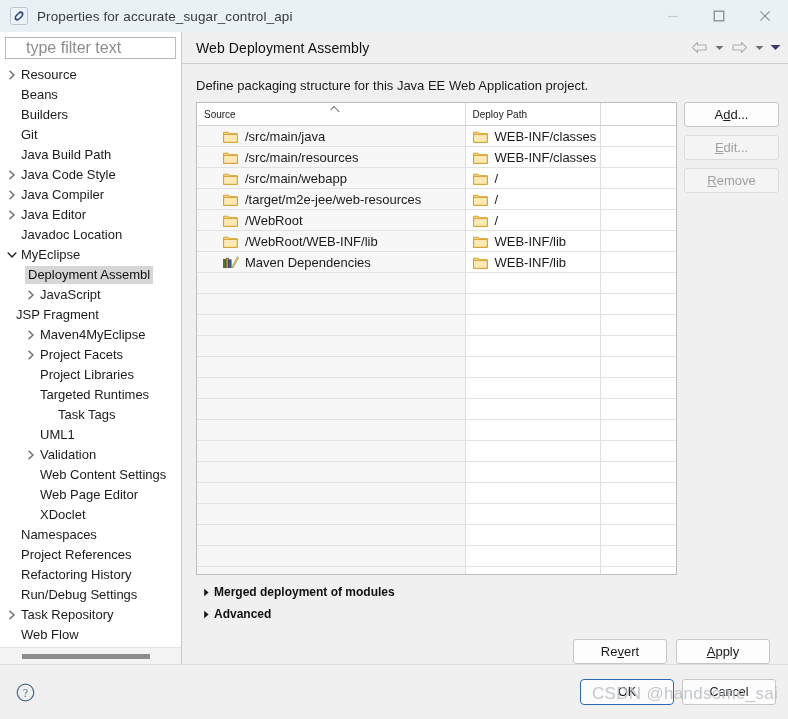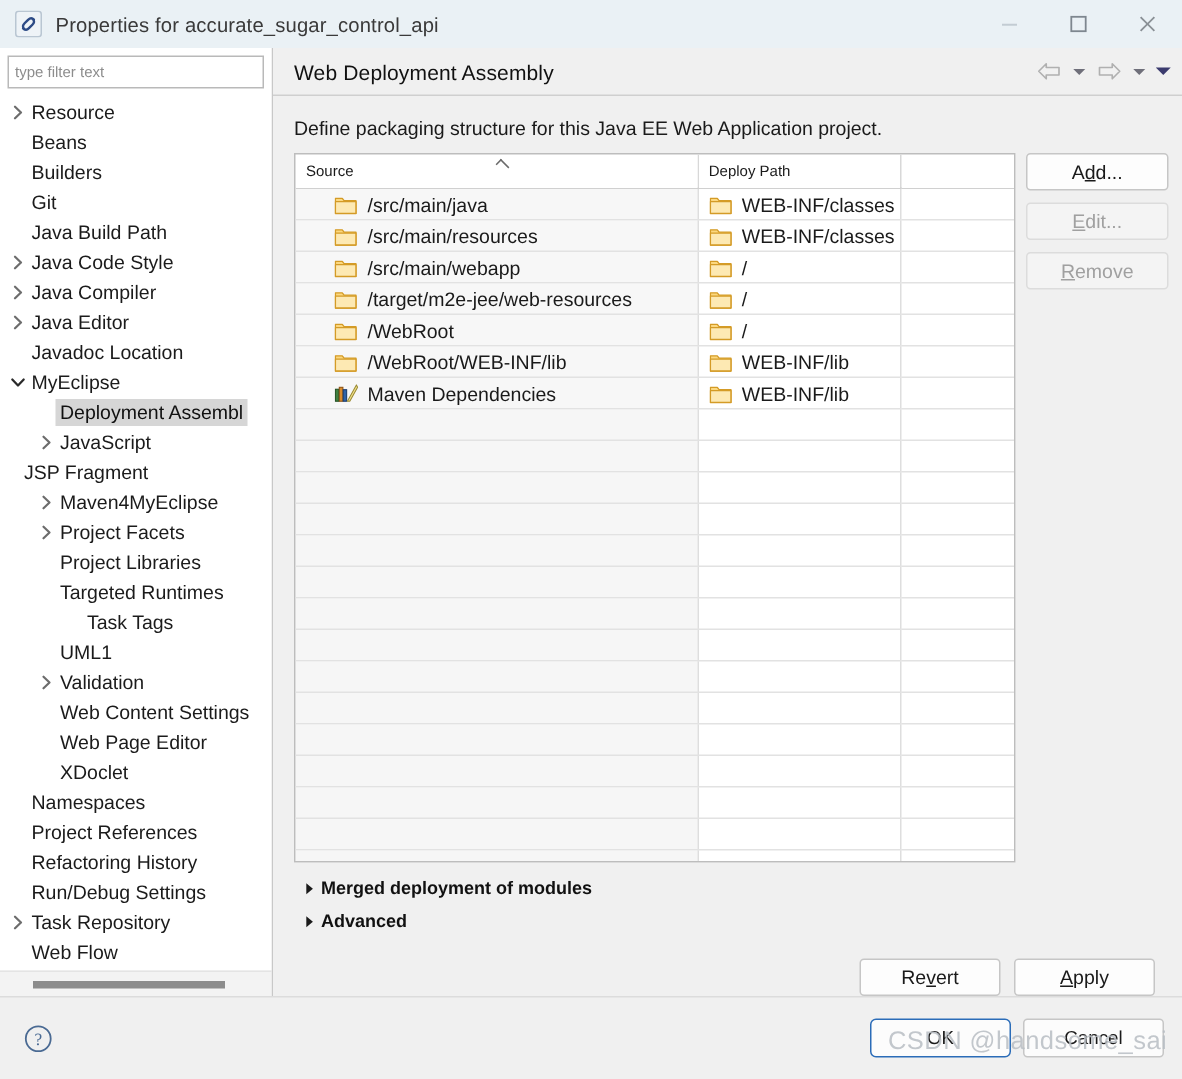--- a/index.html
+++ b/index.html
@@ -88,23 +88,23 @@
     padding: 5px 5px 3px 5px;
     background: #ffffff;
   }
   .filter-input {
     width: 100%;
     box-sizing: border-box;
     height: 22px;
     border: 1px solid #b9b9b9;
     background: #fff;
     font-family: "Liberation Sans", sans-serif;
-    font-size: 10px;
+    font-size: 16px;
     color: #1a1a1a;
-    padding: 0 4px;
+    padding: 0 20px;
     outline: none;
   }
   .filter-input::placeholder { color: #8d8d8d; opacity: 1; }
   .tree {
     flex: 1 1 auto;
     overflow: hidden;
     background: #fff;
     padding-top: 3px;
   }
   .tree-row {
@@ -474,21 +474,21 @@
             <span class="tree-label">Javadoc Location</span>
           </div>
           <div class="tree-row" style="padding-left: 5px;">
             <span class="tree-arrow">
               <svg width="10" height="8" viewBox="0 0 10 8">
                 <path d="M1.2 2 L5 6 L8.8 2" fill="none" stroke="#2a2a2a" stroke-width="1.5" stroke-linecap="round" stroke-linejoin="round"></path>
               </svg>
             </span>
             <span class="tree-label">MyEclipse</span>
           </div>
-          <div class="tree-row selected" style="padding-left: 24px;">
+          <div class="tree-row selected" style="padding-left: 12px;">
             <span class="tree-arrow"></span>
             <span class="tree-label">Deployment Assembl</span>
           </div>
           <div class="tree-row" style="padding-left: 24px;">
             <span class="tree-arrow">
               <svg width="8" height="10" viewBox="0 0 8 10">
                 <path d="M2 1.2 L6 5 L2 8.8" fill="none" stroke="#6d6d6d" stroke-width="1.5" stroke-linecap="round" stroke-linejoin="round"></path>
               </svg>
             </span>
             <span class="tree-label">JavaScript</span>

